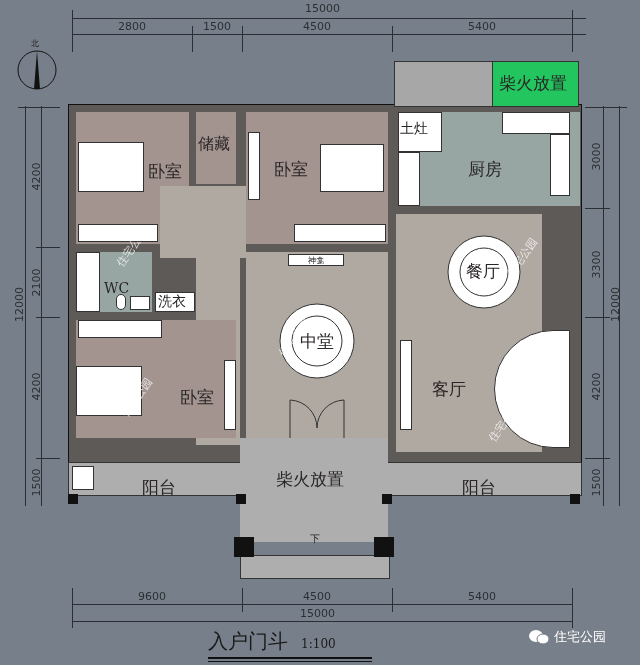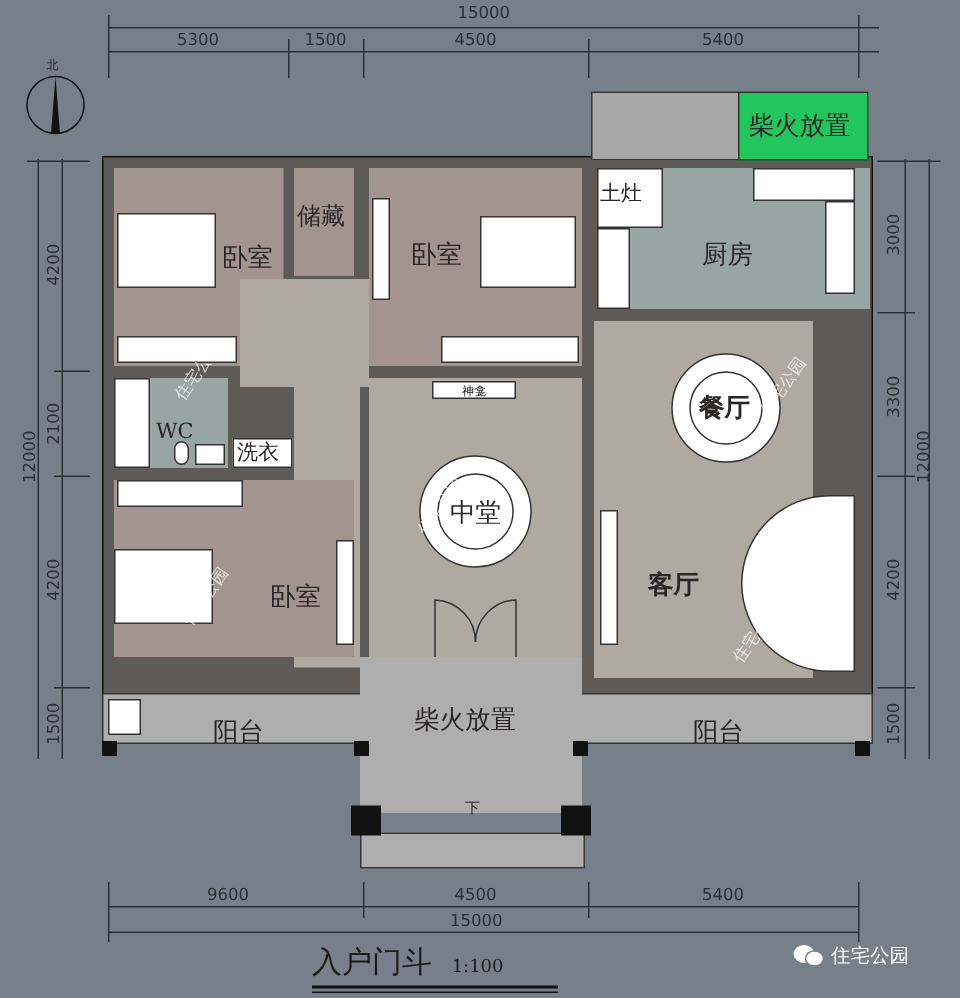--- a/index.html
+++ b/index.html
@@ -22,21 +22,21 @@
 
 <div>
   <div class="hline" style="left:72px;top:18px;width:514px;"></div>
   <div class="hline" style="left:72px;top:34px;width:514px;"></div>
   <div class="tick" style="left:72px;top:10px;width:1px;height:42px;"></div>
   <div class="tick" style="left:192px;top:26px;width:1px;height:26px;"></div>
   <div class="tick" style="left:242px;top:26px;width:1px;height:26px;"></div>
   <div class="tick" style="left:392px;top:26px;width:1px;height:26px;"></div>
   <div class="tick" style="left:572px;top:10px;width:1px;height:42px;"></div>
   <div class="dimtxt" style="left:305px;top:2px;">15000</div>
-  <div class="dimtxt" style="left:118px;top:20px;">5300</div>
+  <div class="dimtxt" style="left:118px;top:20px;">2800</div>
   <div class="dimtxt" style="left:203px;top:20px;">1500</div>
   <div class="dimtxt" style="left:303px;top:20px;">4500</div>
   <div class="dimtxt" style="left:468px;top:20px;">5400</div>
 </div>
 
 <div class="abs" style="left:16px;top:38px;width:42px;height:56px;">
   <div class="abs" style="left:15px;top:0px;font-size:8px;color:#222;">北</div>
   <svg class="abs" style="left:0;top:10px;" width="42" height="44">
     <circle cx="21" cy="22" r="19" fill="none" stroke="#111" stroke-width="1"></circle>
     <polygon points="21,3 18,41 24,41" fill="#111"></polygon>
@@ -126,21 +126,21 @@
       <circle cx="39" cy="39" r="37" fill="#fff" stroke="#333"></circle>
       <circle cx="39" cy="39" r="25" fill="#fff" stroke="#333"></circle>
     </svg>
     <div class="label" style="left:54px;top:78px;">中堂</div>
     <svg class="abs" style="left:42px;top:146px;" width="58" height="40">
       <path d="M2 40 L2 2 A28 28 0 0 1 29 30" fill="none" stroke="#333"></path>
       <path d="M56 40 L56 2 A28 28 0 0 0 29 30" fill="none" stroke="#333"></path>
     </svg>
   </div>
 
-  <div class="room" style="left:396px;top:214px;width:146px;height:238px;background:#b0a9a2;font-weight:bold;">
+  <div class="room" style="left:396px;top:214px;width:146px;height:238px;background:#b0a9a2;">
     <svg class="abs" style="left:50px;top:20px;" width="76" height="76">
       <circle cx="38" cy="38" r="36" fill="#fff" stroke="#333"></circle>
       <circle cx="38" cy="38" r="24" fill="#fff" stroke="#333"></circle>
     </svg>
     <div class="label" style="left:70px;top:46px;">餐厅</div>
     <div class="furn" style="left:4px;top:126px;width:12px;height:90px;"></div>
     <div class="label" style="left:36px;top:164px;">客厅</div>
     <div class="furn" style="left:98px;top:116px;width:76px;height:118px;border-radius:60px 0 0 60px;"></div>
   </div>
 

